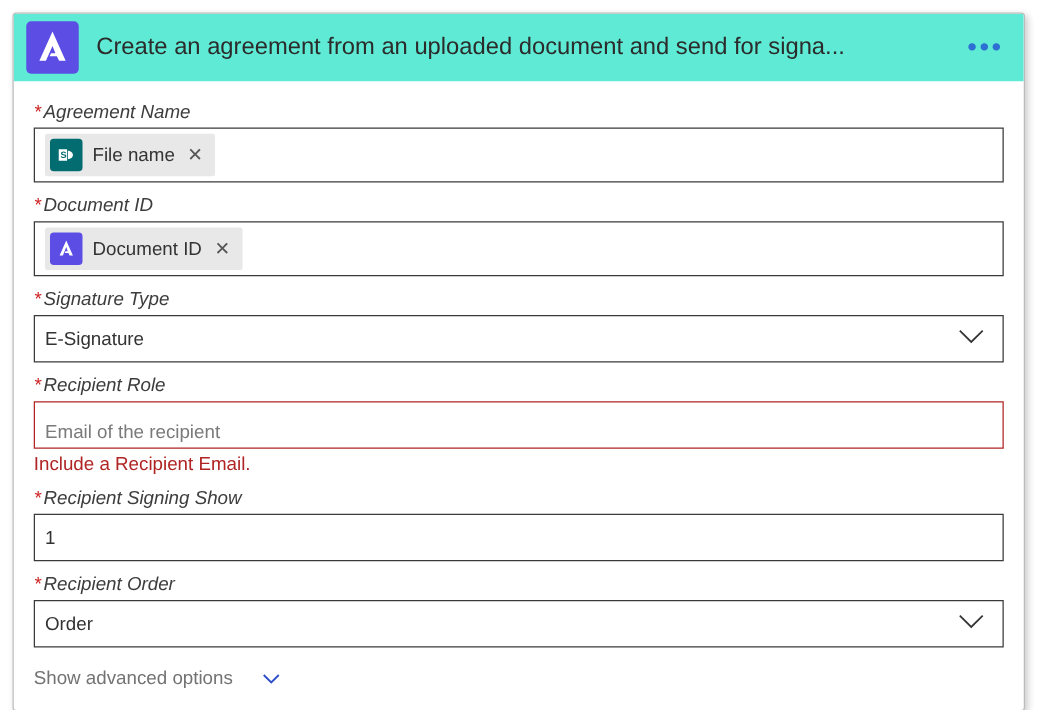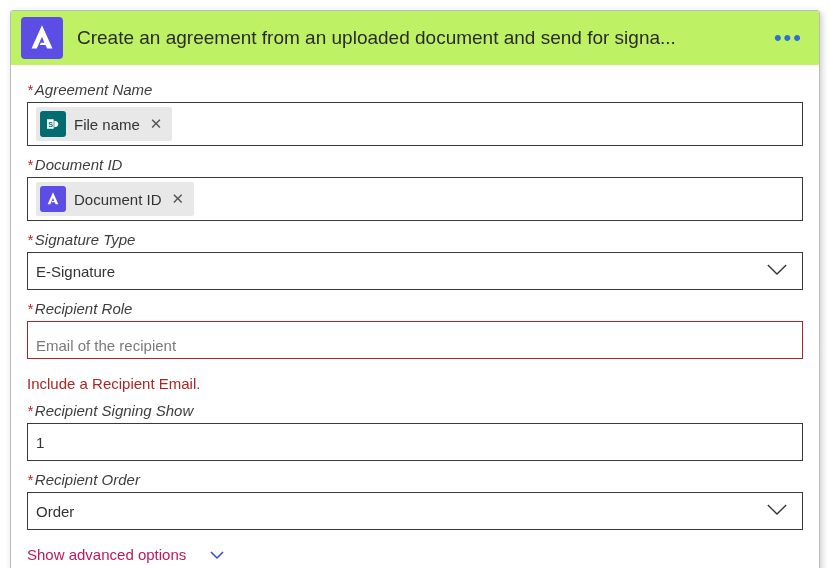--- a/index.html
+++ b/index.html
@@ -10,21 +10,21 @@
   }
   .card {
     width: 810px;
     border: 1px solid #bcbcbc;
     border-radius: 3px;
     box-shadow: 2px 2px 6px rgba(0,0,0,0.2);
     background: #fff;
     overflow: hidden;
   }
   .header {
-    background: #bef264;
+    background: #5eead4;
     display: flex;
     align-items: center;
     padding: 6px 10px;
     gap: 14px;
   }
   .header-icon {
     width: 42px; height: 42px;
     background: #5c4ee5;
     border-radius: 4px;
     display: flex; align-items: center; justify-content: center;
@@ -98,25 +98,25 @@
   .token-icon svg { width: 16px; height: 16px; fill: #fff; }
   .token-remove {
     font-size: 15px;
     color: #555;
     cursor: pointer;
     padding: 0 2px;
   }
   .error-text {
     color: #b02424;
     font-size: 15px;
-    margin-top: 16px;
+    margin-top: 4px;
   }
   .advanced {
     margin-top: 16px;
-    color: #be185d;
+    color: #737373;
     font-size: 15px;
     display: inline-flex;
     align-items: center;
     gap: 24px;
     cursor: pointer;
   }
   .advanced svg { width: 14px; height: 10px; }
 </style>
 </head>
 <body>

